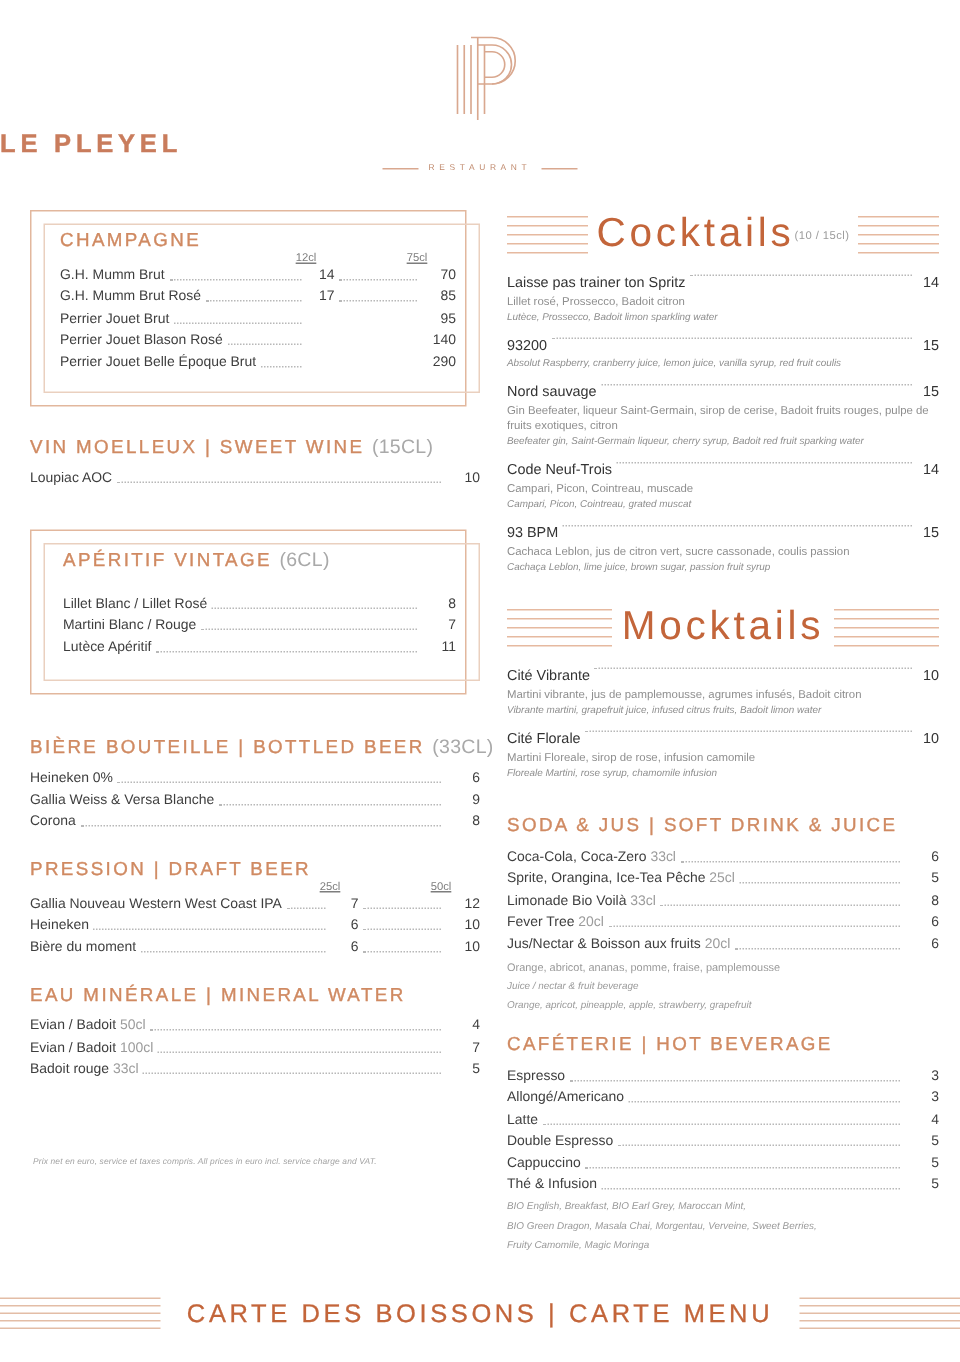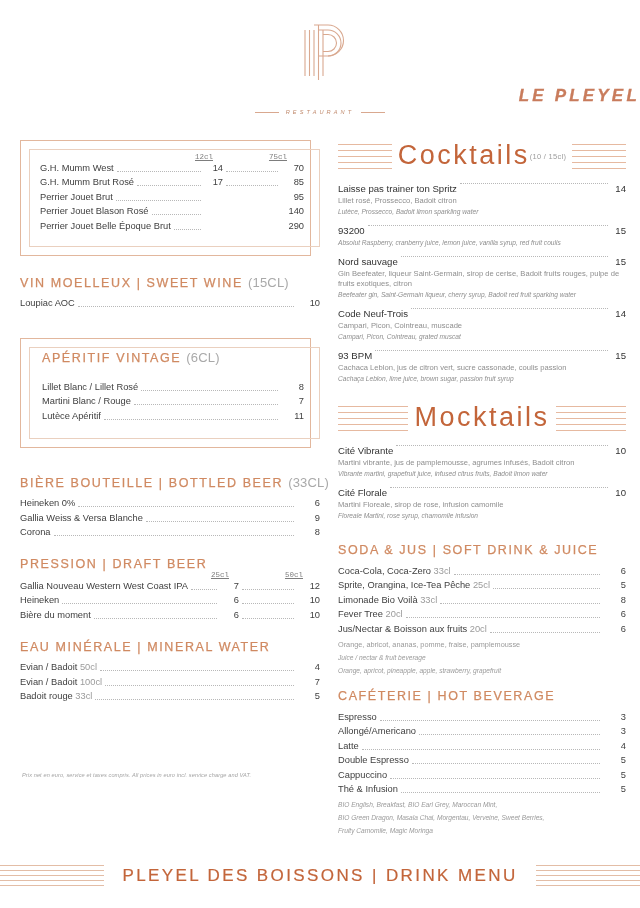--- a/index.html
+++ b/index.html
@@ -7,21 +7,21 @@
     width: 640px;
     height: 908px;
     background: #ffffff;
     font-family: "Liberation Sans", sans-serif;
     color: #3b3b3b;
     overflow: hidden;
   }
   .page { position: relative; width: 640px; height: 908px; background:#fff; }
 
   
-  .logo-block { position:absolute; top:22px; left:0; width:640px; text-align:right;font-style:italic; }
+  .logo-block { position:absolute; top:22px; left:0; width:640px; text-align:left; }
   .monogram { margin:0 auto; display:block; }
   .logo-word {
     font-family:"Liberation Sans Narrow","Liberation Sans",sans-serif;
     font-size:17px; letter-spacing:3.2px; color:#c97c5c;
     font-weight:700; margin-top:2px;
     -webkit-text-stroke:0.3px #c97c5c;
   }
   .logo-sub-row { display:flex; align-items:center; justify-content:center; gap:7px; margin-top:3px; }
   .logo-sub-row .rule { width:24px; height:1px; background:#d9a88f; }
   .logo-sub { font-size:5.6px; letter-spacing:3.1px; color:#c08a6d; }
@@ -42,21 +42,21 @@
   
   .row { display:flex; align-items:flex-end; font-size:9.3px; color:#3e3e3e; line-height:13px; margin-top:1.5px; }
   .row .nm { white-space:nowrap; }
   .row .nm .cl { color:#9b9b9b;text-align:center; }
   .row .dots { flex:1 1 auto; border-bottom:1px dotted #b8b8b8; margin:0 2px 3px 3px; height:1px; min-width:8px; }
   .row .pr { width:24px; text-align:right; white-space:nowrap; }
   .row .dots2 { width:52px; border-bottom:1px dotted #b8b8b8; margin:0 2px 3px 3px; height:1px; }
 
   
   .colhdr { display:flex; justify-content:flex-end; font-size:7.5px; color:#7d7d7d; margin-bottom:-1px; }
-  .colhdr span { text-decoration:underline; text-align:center;font-family:Liberation Mono, monospace; }
+  .colhdr span { text-decoration:underline; text-align:center; }
   .colhdr .c1 { width:52px; }
   .colhdr .c2 { width:52px; margin-left:22px; }
 
   
   .boxwrap { position:relative; margin-top:10px; }
   .boxwrap .frame-back {
     position:absolute; left:0; top:0; right:9px; bottom:-9px;
     border:1px solid #e2b79d; pointer-events:none;
   }
   .boxwrap .frame-front {
@@ -132,27 +132,28 @@
       <span class="rule"></span>
     </div>
   </div>
 
   <div class="col-left">
 
     <div class="boxwrap" style="margin-top:0">
       <div class="frame-back"></div>
       <div class="frame-front"></div>
       <div class="boxinner">
+        <div class="sec-head">CHAMPAGNE</div>
         <div class="colhdr">
           <span class="c1">12cl</span>
           <span class="c2">75cl</span>
         </div>
         <div id="champagne-rows">
             <div class="row">
-              <span class="nm">G.H. Mumm West</span>
+              <span class="nm">G.H. Mumm Brut</span>
               <span class="dots"></span>
               <span class="pr" style="width: 20px;">14</span>
               <span class="dots2"></span>
               <span class="pr">70</span>
             </div>
             <div class="row">
               <span class="nm">G.H. Mumm Brut Rosé</span>
               <span class="dots"></span>
               <span class="pr" style="width: 20px;">17</span>
               <span class="dots2"></span>
@@ -496,21 +497,21 @@
   <div class="note">Prix net en euro, service et taxes compris. All prices in euro incl. service charge and VAT.</div>
 
   <div class="footer">
     <div class="lines">
         <i></i>
         <i></i>
         <i></i>
         <i></i>
         <i></i>
       </div>
-    <div class="ftitle">PLEYEL DES BOISSONS | DRINK MENU</div>
+    <div class="ftitle">CARTE DES BOISSONS | CARTE MENU</div>
     <div class="lines">
         <i></i>
         <i></i>
         <i></i>
         <i></i>
         <i></i>
       </div>
   </div>
 
 </div>

